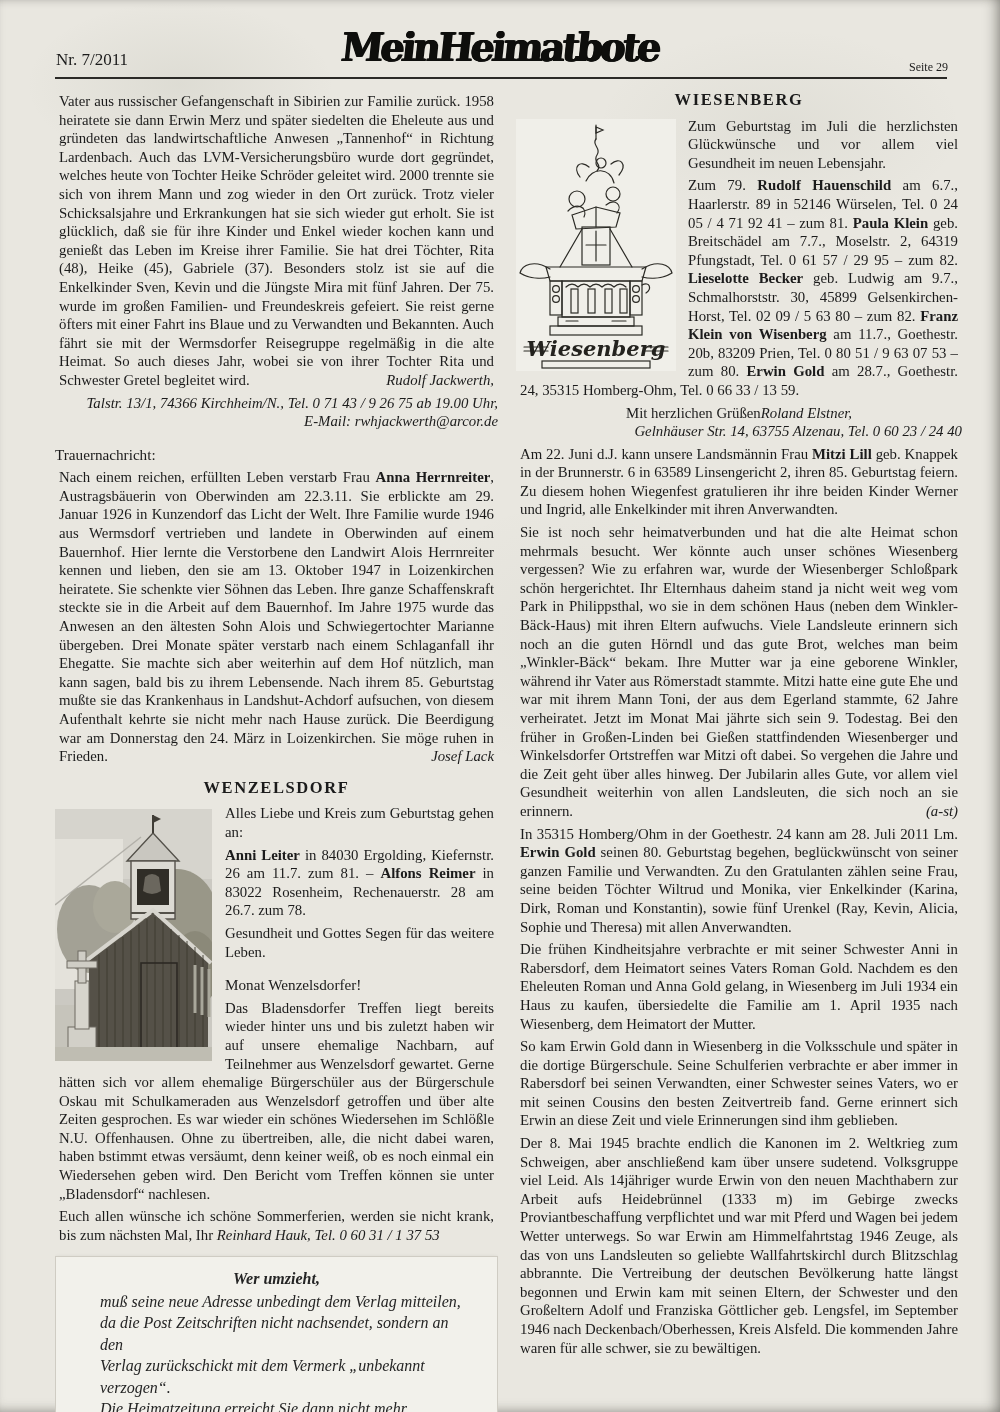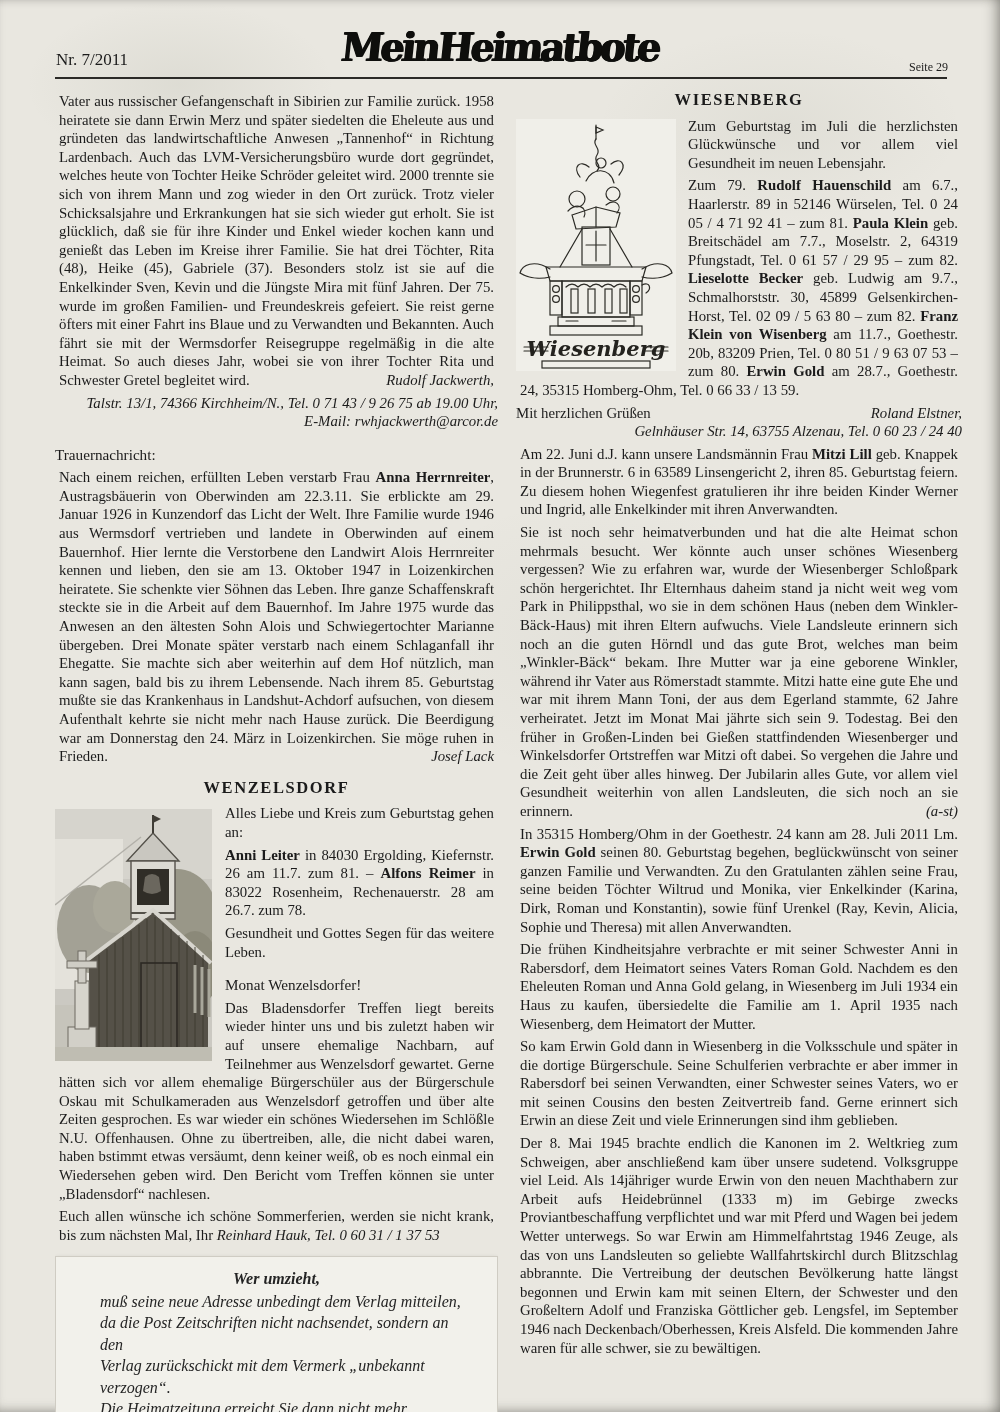--- a/index.html
+++ b/index.html
@@ -30,21 +30,21 @@
   
   .col{position:absolute;top:88px;height:1324px;overflow:hidden;font-size:14.8px;line-height:18.6px;text-align:justify;}
   .col.left{left:55px;width:443px;}
   .col.right{left:516px;width:446px;}
   p.par{margin:4px;}
   .gap{margin-top:8px;}
   .b{font-weight:bold;}
   .i{font-style:italic;}
   .sig{float:right;font-style:italic;}
   .rightline{text-align:right;font-style:italic;}
-  .between{display:flex;justify-content:space-between;}
+  .between{display:flex;justify-content:center;}
   .subhead{font-weight:normal;font-size:15.2px;margin:15px 0 0;text-align:left;}
   .townhead{font-weight:bold;font-size:16.5px;letter-spacing:1.6px;text-align:center;margin:13px 0 7px;}
   .townhead.first{margin-top:3px;}
   
   .church-photo{float:left;width:157px;height:252px;margin:5px 13px 4px 0;display:block;}
   .monument{float:left;width:160px;height:252px;margin:2px 12px 2px 0;display:block;}
   
   .notice{
     clear:both;margin-top:12px;background:#f2f1eb;border:1px solid #cfccc3;
     padding:11px 34px 13px;font-style:italic;font-size:16px;line-height:21.5px;color:#242424;

